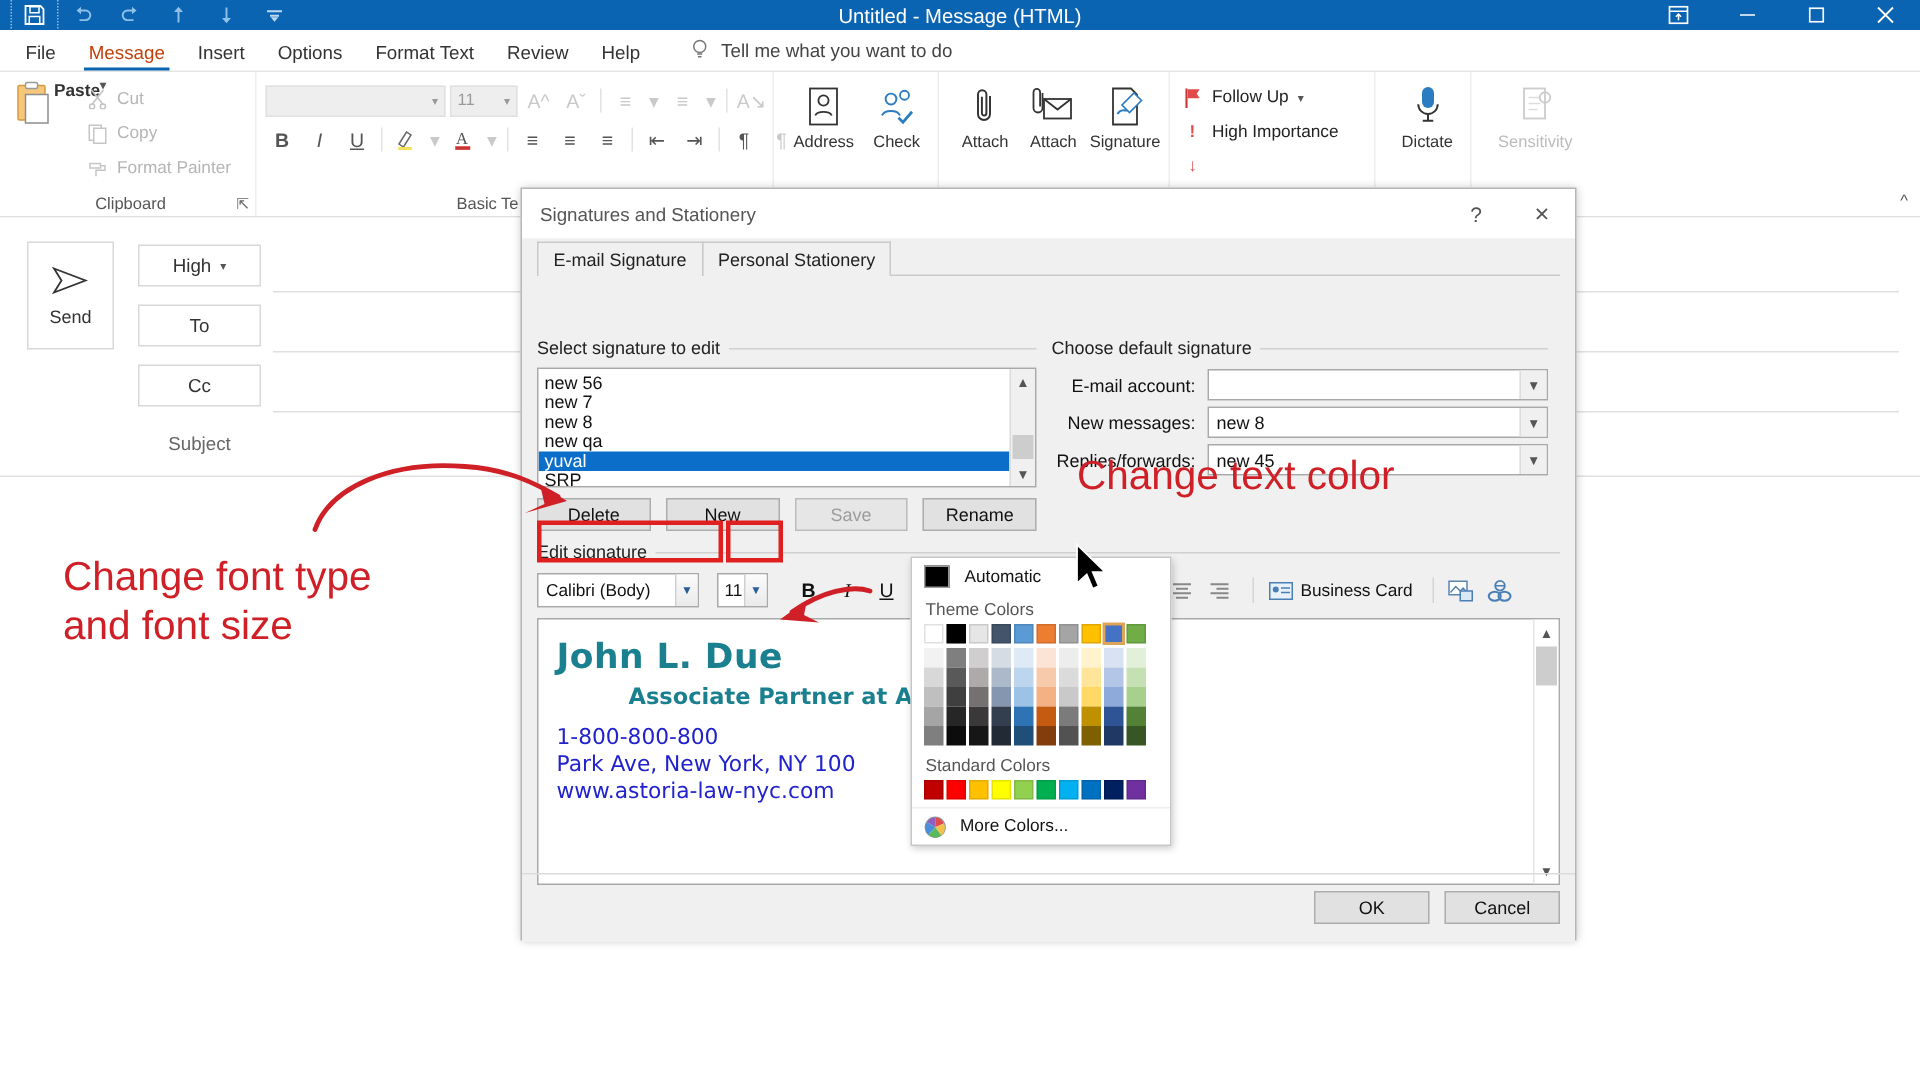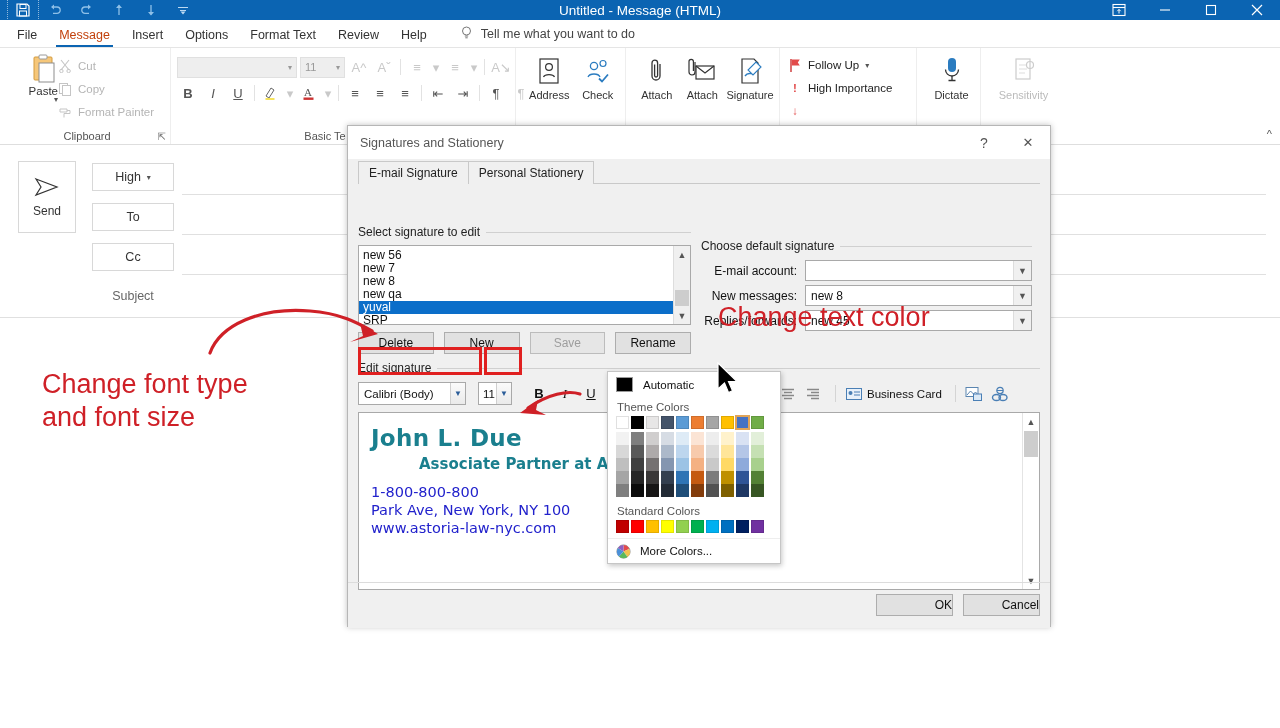--- a/index.html
+++ b/index.html
@@ -59,21 +59,21 @@
   .rgroup { display:flex; flex-direction:column; position:relative; padding:2px 6px 0; }
   .rgroup + .rgroup { border-left:1px solid #eee; }
   .rgroup-label {
     position:absolute; bottom:2px; left:0; right:0; text-align:center;
     font-size:11px; color:#555;
   }
   .rgroup-body { display:flex; align-items:flex-start; height:74px; }
   .dialog-launcher { position:absolute; right:4px; bottom:2px; font-size:10px; color:#666; }
 
   
-  .paste-btn { display:flex; flex-direction:column; align-items:flex-end; width:48px; padding-top:4px; }
+  .paste-btn { display:flex; flex-direction:row; align-items:flex-start; width:48px; padding-top:4px;font-weight:bold; }
   .paste-ico { width:26px;height:30px; position:relative; }
   .paste-lbl { font-size:11.5px; color:#333; margin-top:1px; }
   .paste-caret { font-size:8px; color:#555; line-height:6px; }
   .clip-small { display:flex; flex-direction:column; gap:3px; padding-top:6px; }
   .clip-item { display:flex; align-items:center; gap:6px; font-size:11.5px; color:#b5b5b5; height:20px; }
   .clip-item svg { flex:0 0 auto; }
 
   
   .bt-row { display:flex; align-items:center; gap:3px; height:26px; }
   .font-name-box {
@@ -212,21 +212,21 @@
   .sig-line { white-space:nowrap; }
   .sig-name { font-size:23px; font-weight:bold; color:#1a7f8e; letter-spacing:.3px; font-family:"DejaVu Sans", sans-serif; }
   .sig-role { font-size:15px; font-weight:bold; color:#1a7f8e; font-family:"DejaVu Sans", sans-serif;margin-left:48px; }
   .sig-det { font-size:14.5px; color:#2222cc; font-family:"DejaVu Sans", sans-serif; }
   .pv-scroll { position:absolute; right:0; top:0; bottom:0; width:17px; background:#fff; border-left:1px solid #e4e4e4; }
   .pv-arrow { height:17px; display:flex; align-items:center; justify-content:center; font-size:9px; color:#555; }
   .pv-thumb { position:absolute; left:1px; right:1px; top:18px; height:26px; background:#cdcdcd; }
 
   .dlg-footer-sep { position:absolute; left:0; right:0; bottom:45px; height:1px; background:#dcdcdc; }
   .okcancel { position:absolute; right:10px; bottom:12px; display:flex; gap:10px; }
-  .okcancel .sbtn { width:77px; flex:none;justify-content:flex-end; }
+  .okcancel .sbtn { width:77px; flex:none; }
 
   
   #color-menu {
     position:absolute; left:607px; top:371px; width:174px; background:#fff;
     border:1px solid #c6c6c6; box-shadow:1px 2px 5px rgba(0,0,0,.22); z-index:40;
   }
   .cm-auto { display:flex; align-items:center; gap:10px; height:25px; padding:0 8px; }
   .cm-swatch-auto { width:17px; height:15px; background:#000; border:1px solid #9a9a9a; }
   .cm-auto-lbl { font-size:11.5px; color:#111; }
   .cm-head { font-size:11.5px; color:#555; padding:4px 9px 2px; }
@@ -638,21 +638,21 @@
           </div>
         <div class="sbtn disabled">
             <span>Save</span>
           </div>
         <div class="sbtn">
             <span>Rename</span>
           </div>
       </div>
     </div>
 
-    <div class="panel" style="left:353px; top:80px; width:331px;">
+    <div class="panel" style="left:353px; top:66px; width:331px;">
       <div class="grp-legend">
         <span>Choose default signature</span>
         <span class="rule"></span>
       </div>
       <div class="field-row" style="margin-top:7px;">
         <div class="field-lbl" style="width:104px; padding-right:8px;">E-mail account:</div>
         <div class="combo" style="width:227px;">
           <span></span>
           <span class="cbtn">▼</span>
         </div>

